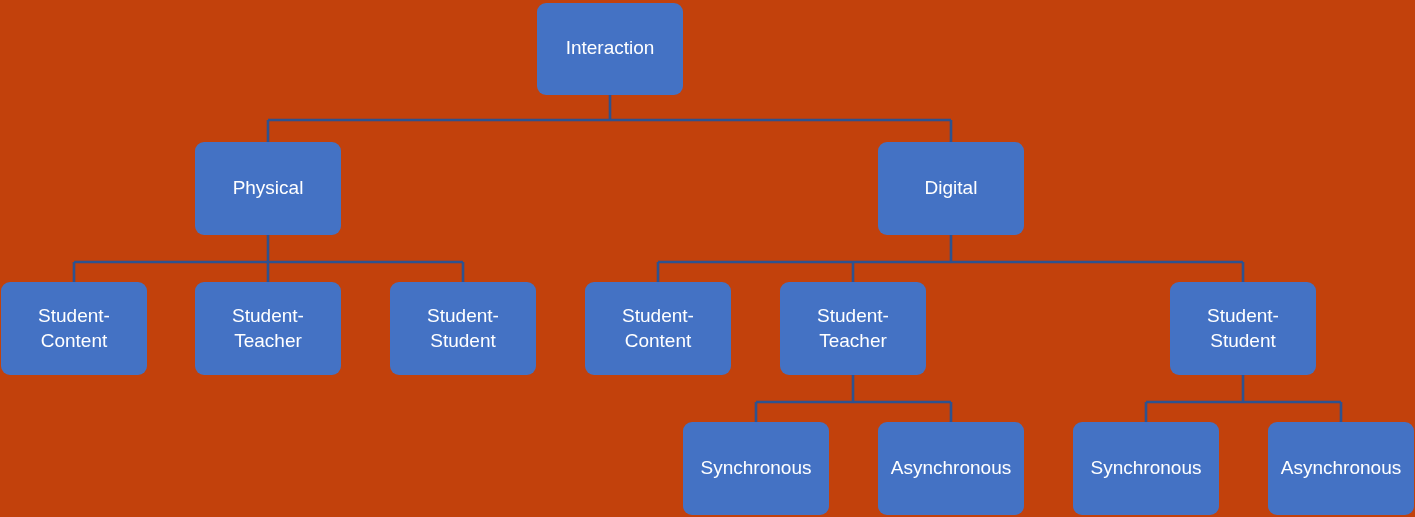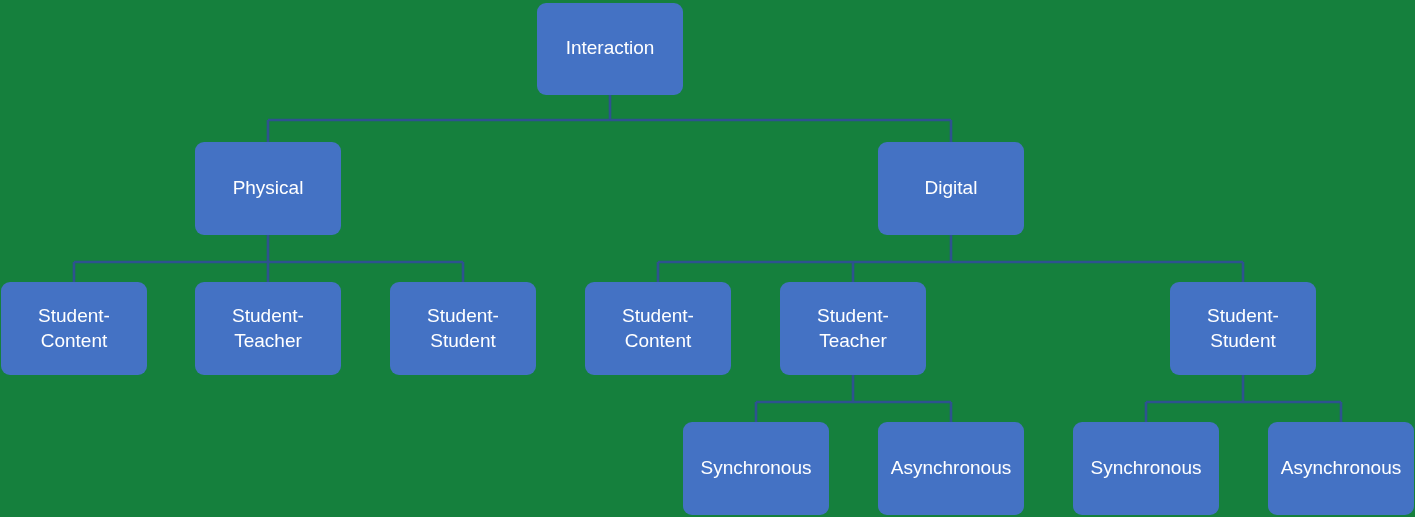--- a/index.html
+++ b/index.html
@@ -8,21 +8,21 @@
     padding: 0;
     background: #ffffff;
   }
   body {
     font-family: "Liberation Sans", sans-serif;
   }
   #diagram-root {
     position: relative;
     width: 1415px;
     height: 517px;
-    background: #15803d;
+    background: #c2410c;
     overflow: hidden;
   }
   svg#org-chart {
     display: block;
     width: 1415px;
     height: 517px;
   }
   .node-rect {
     fill: #4472C4;
   }

